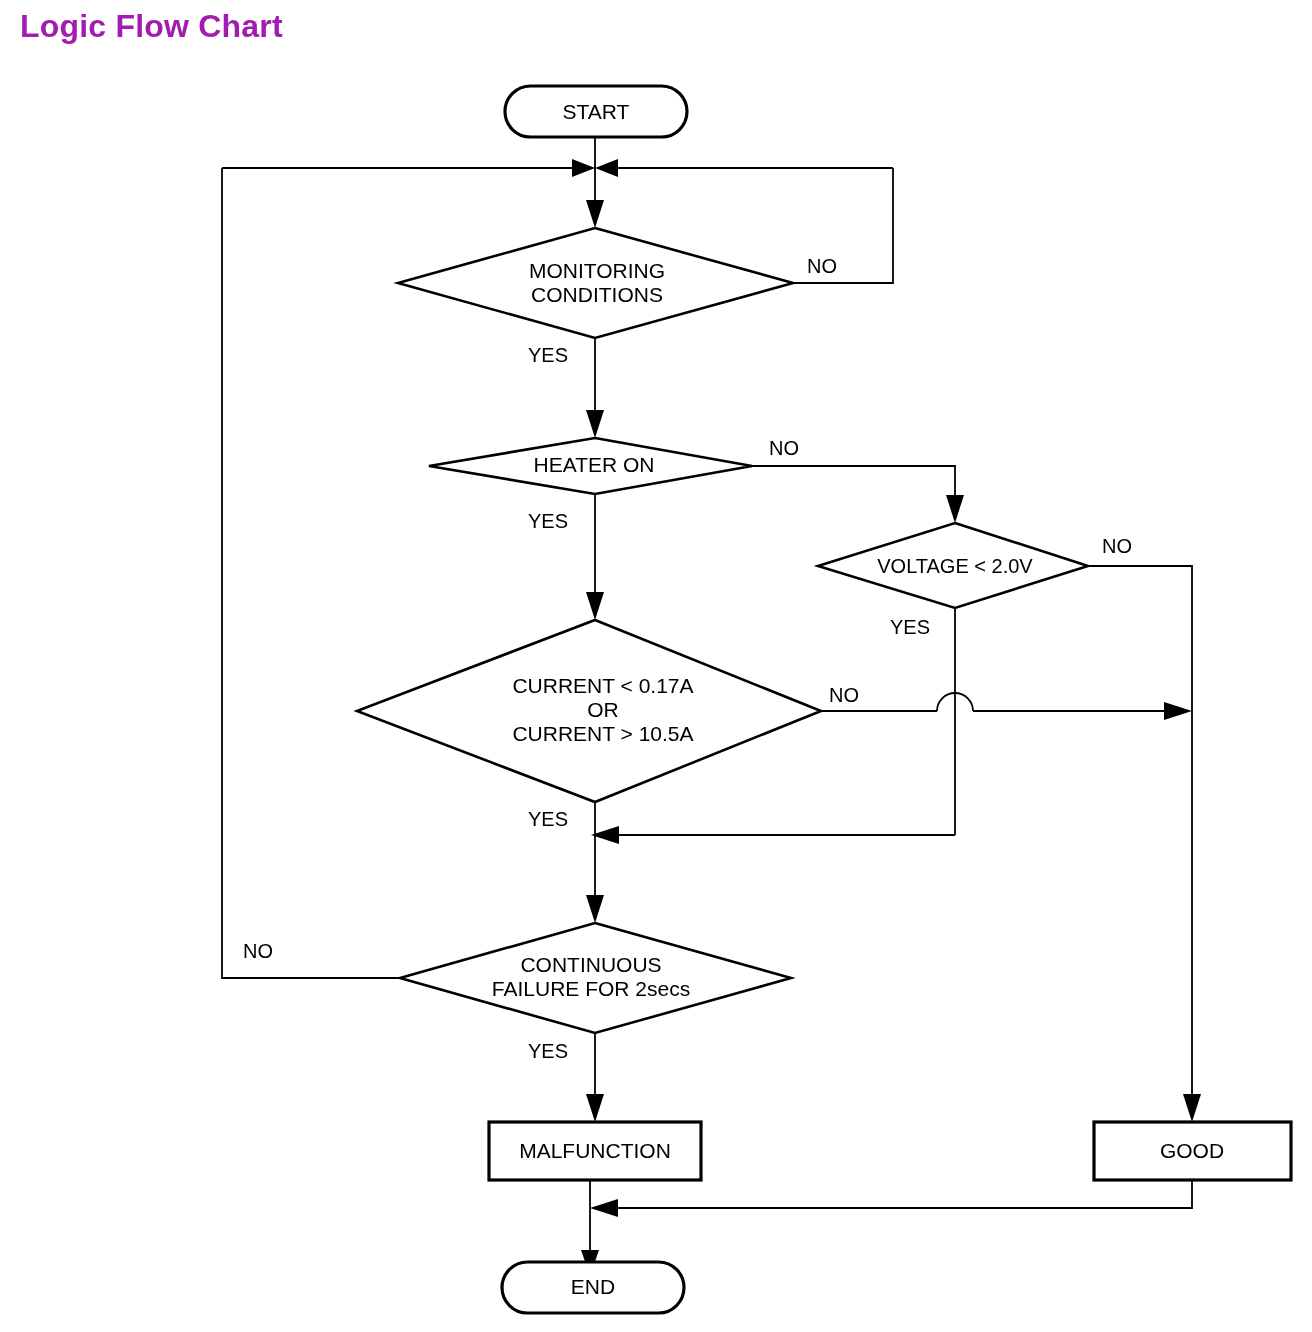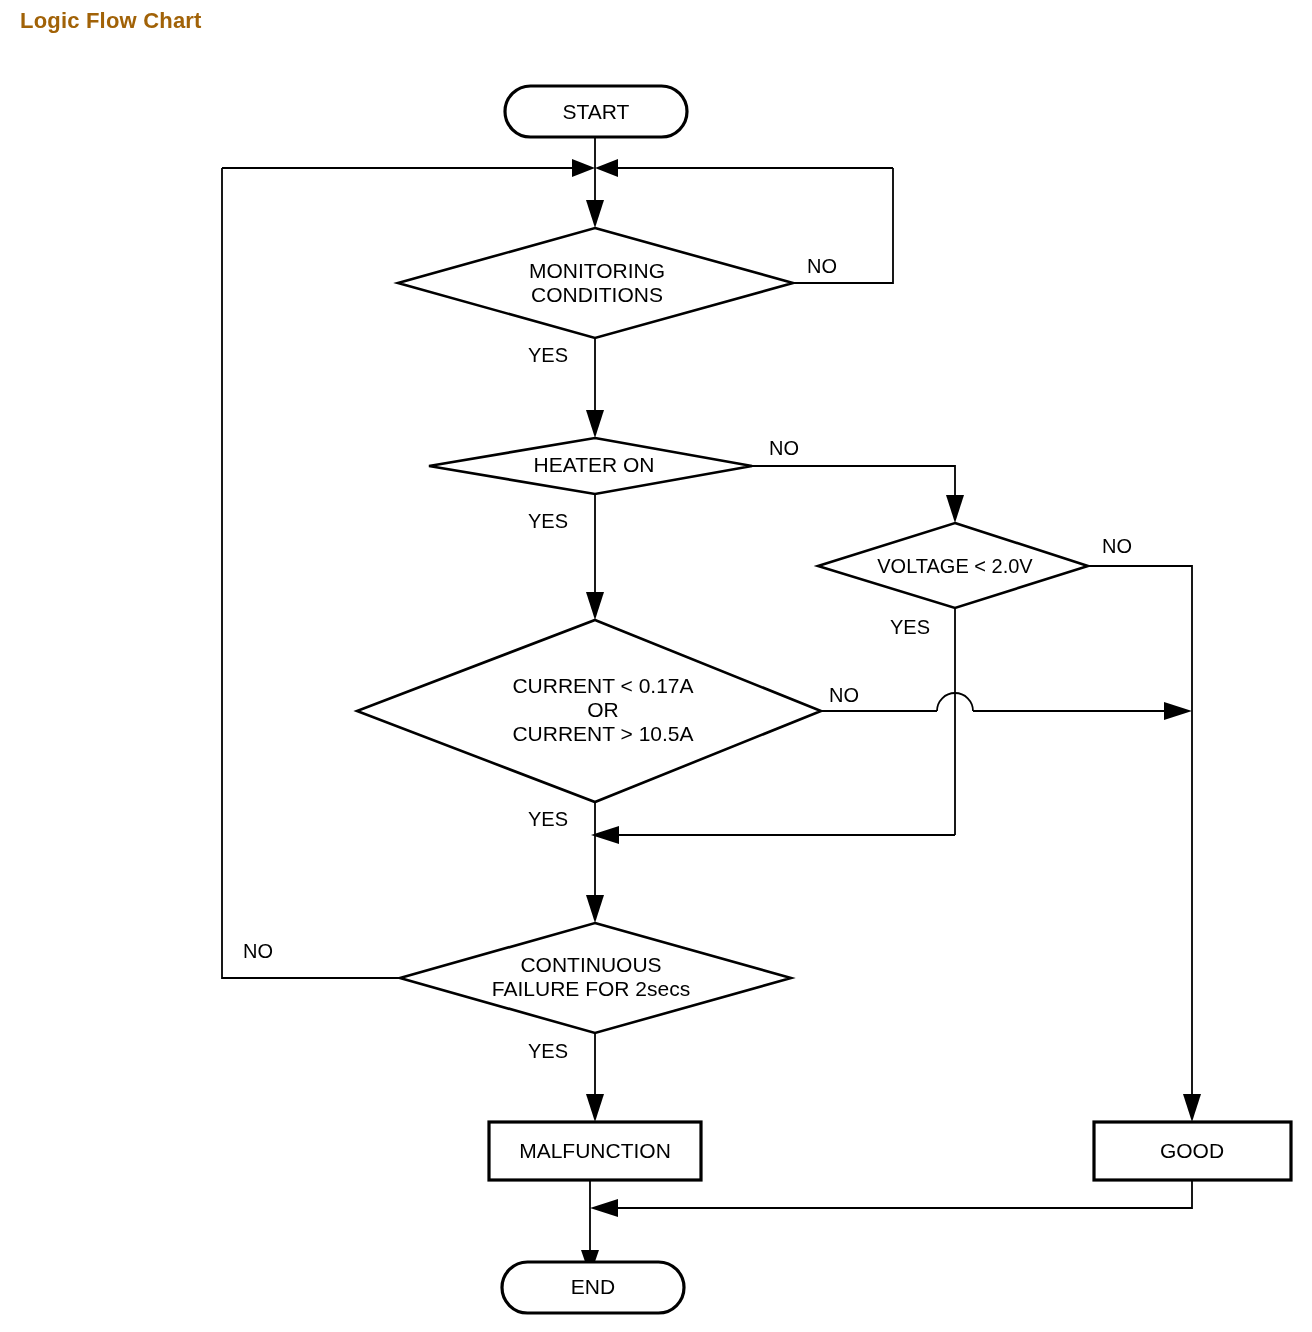--- a/index.html
+++ b/index.html
@@ -12,24 +12,24 @@
     height: 1332px;
     font-family: "Liberation Sans", sans-serif;
     color: #000000;
     overflow: hidden;
     position: relative;
   }
   #page-title {
     position: absolute;
     left: 20px;
     top: 8px;
-    font-size: 22px;
+    font-size: 32px;
     font-weight: bold;
     letter-spacing: 0.2px;
-    color: #a16207;
+    color: #a21caf;
     white-space: nowrap;
   }
   #flow-svg {
     position: absolute;
     left: 0;
     top: 0;
     width: 1312px;
     height: 1332px;
     display: block;
   }

